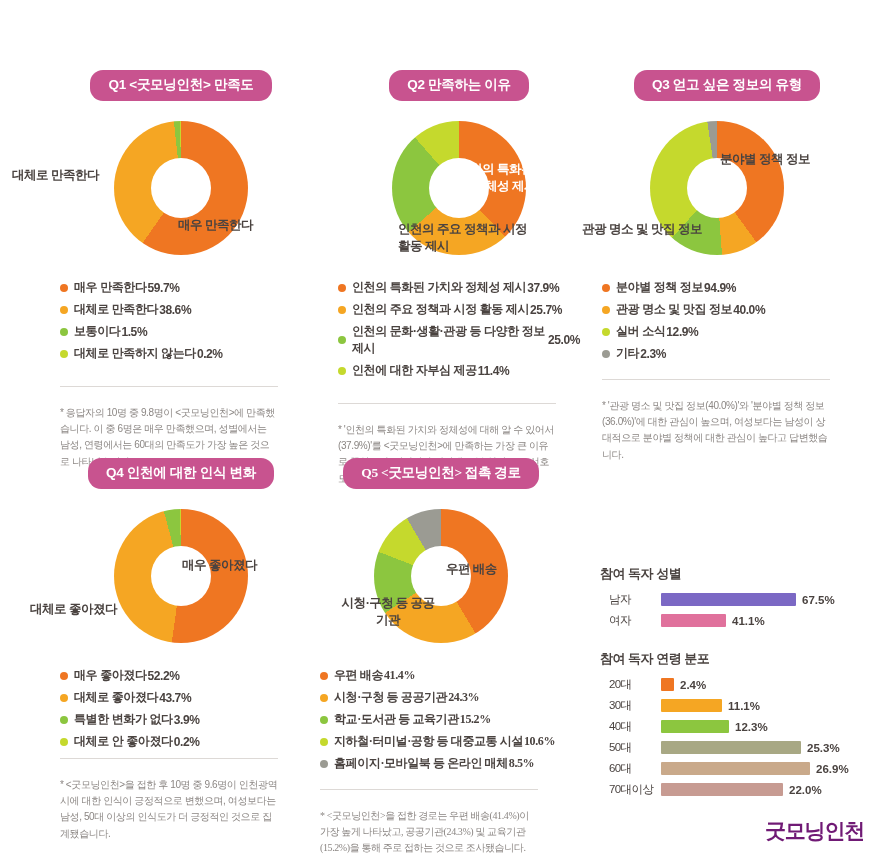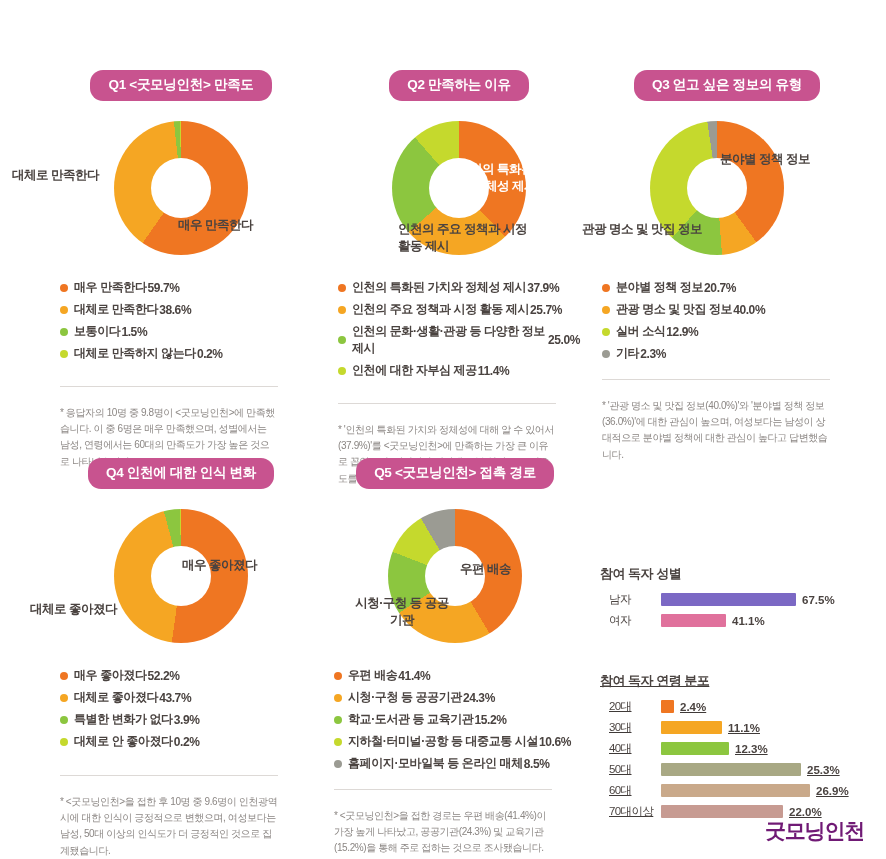--- a/index.html
+++ b/index.html
@@ -202,21 +202,21 @@
       </div>
       <div style="position:absolute;left:85px;top:45px;width:60px;height:60px;border-radius:50%;background:#fff;"></div>
       <div class="donut-lbl dark" style="left:118px;top:38px;">분야별 정책 정보</div>
       <div class="donut-lbl dark" style="left:-20px;top:108px;">관광 명소 및 맛집 정보</div>
     </div>
 
     <div class="legend" style="margin-top:6px;">
       <div class="legend-row">
         <span class="legend-dot" style="background:#ef7622;"></span>
         <span class="legend-label">분야별 정책 정보</span>
-        <span class="legend-value">20.7%</span>
+        <span class="legend-value">94.9%</span>
       </div>
       <div class="legend-row">
         <span class="legend-dot" style="background:#f5a623;"></span>
         <span class="legend-label">관광 명소 및 맛집 정보</span>
         <span class="legend-value">40.0%</span>
       </div>
       <div class="legend-row">
         <span class="legend-dot" style="background:#c5d92d;"></span>
         <span class="legend-label">실버 소식</span>
         <span class="legend-value">12.9%</span>
@@ -261,24 +261,24 @@
         <span class="legend-label">특별한 변화가 없다</span>
         <span class="legend-value">3.9%</span>
       </div>
       <div class="legend-row">
         <span class="legend-dot" style="background:#c5d92d;"></span>
         <span class="legend-label">대체로 안 좋아졌다</span>
         <span class="legend-value">0.2%</span>
       </div>
     </div>
 
-    <div class="note" style="margin-top:25px;width:218px;">* &lt;굿모닝인천&gt;을 접한 후 10명 중 9.6명이 인천광역시에 대한 인식이 긍정적으로 변했으며, 여성보다는 남성, 50대 이상의 인식도가 더 긍정적인 것으로 집계됐습니다.</div>
-  </div>
-
-  <div class="panel" style="left:334px;top:458px;width:242px;">
+    <div class="note" style="margin-top:8px;width:218px;">* &lt;굿모닝인천&gt;을 접한 후 10명 중 9.6명이 인천광역시에 대한 인식이 긍정적으로 변했으며, 여성보다는 남성, 50대 이상의 인식도가 더 긍정적인 것으로 집계됐습니다.</div>
+  </div>
+
+  <div class="panel" style="left:320px;top:458px;width:242px;font-family:Liberation Serif, serif;">
     <div class="title-wrap">
       <span class="q-title">Q5 &lt;굿모닝인천&gt; 접촉 경로</span>
     </div>
 
     <div class="donut-wrap" style="height:160px;margin-top:12px;">
       <div class="donut" style="width:134px;height:134px;left:54px;top:8px;position:absolute;
            background:conic-gradient(#ef7622 0deg 149deg,#f5a623 149deg 236.5deg,#8cc63f 236.5deg 291.2deg,#c5d92d 291.2deg 329.4deg,#9b9b93 329.4deg 360deg);">
       </div>
       <div style="position:absolute;left:91px;top:45px;width:60px;height:60px;border-radius:50%;background:#fff;"></div>
       <div class="donut-lbl dark" style="left:126px;top:60px;">우편 배송</div>
@@ -329,21 +329,21 @@
 
     <div class="bar-row">
       <span class="bar-name">여자</span>
       <span class="bar-track">
         <span class="bar-fill" style="width:65px;background:#e0719c;"></span>
         <span class="bar-val">41.1%</span>
       </span>
     </div>
   </div>
 
-  <div class="panel" style="left:600px;top:672px;width:270px;text-decoration:underline;">
+  <div class="panel" style="left:600px;top:650px;width:270px;">
     <div class="bar-title">참여 독자 연령 분포</div>
 
     <div class="bar-row">
       <span class="bar-name">20대</span>
       <span class="bar-track">
         <span class="bar-fill" style="width:13px;background:#ef7622;"></span>
         <span class="bar-val">2.4%</span>
       </span>
     </div>
     <div class="bar-row">

